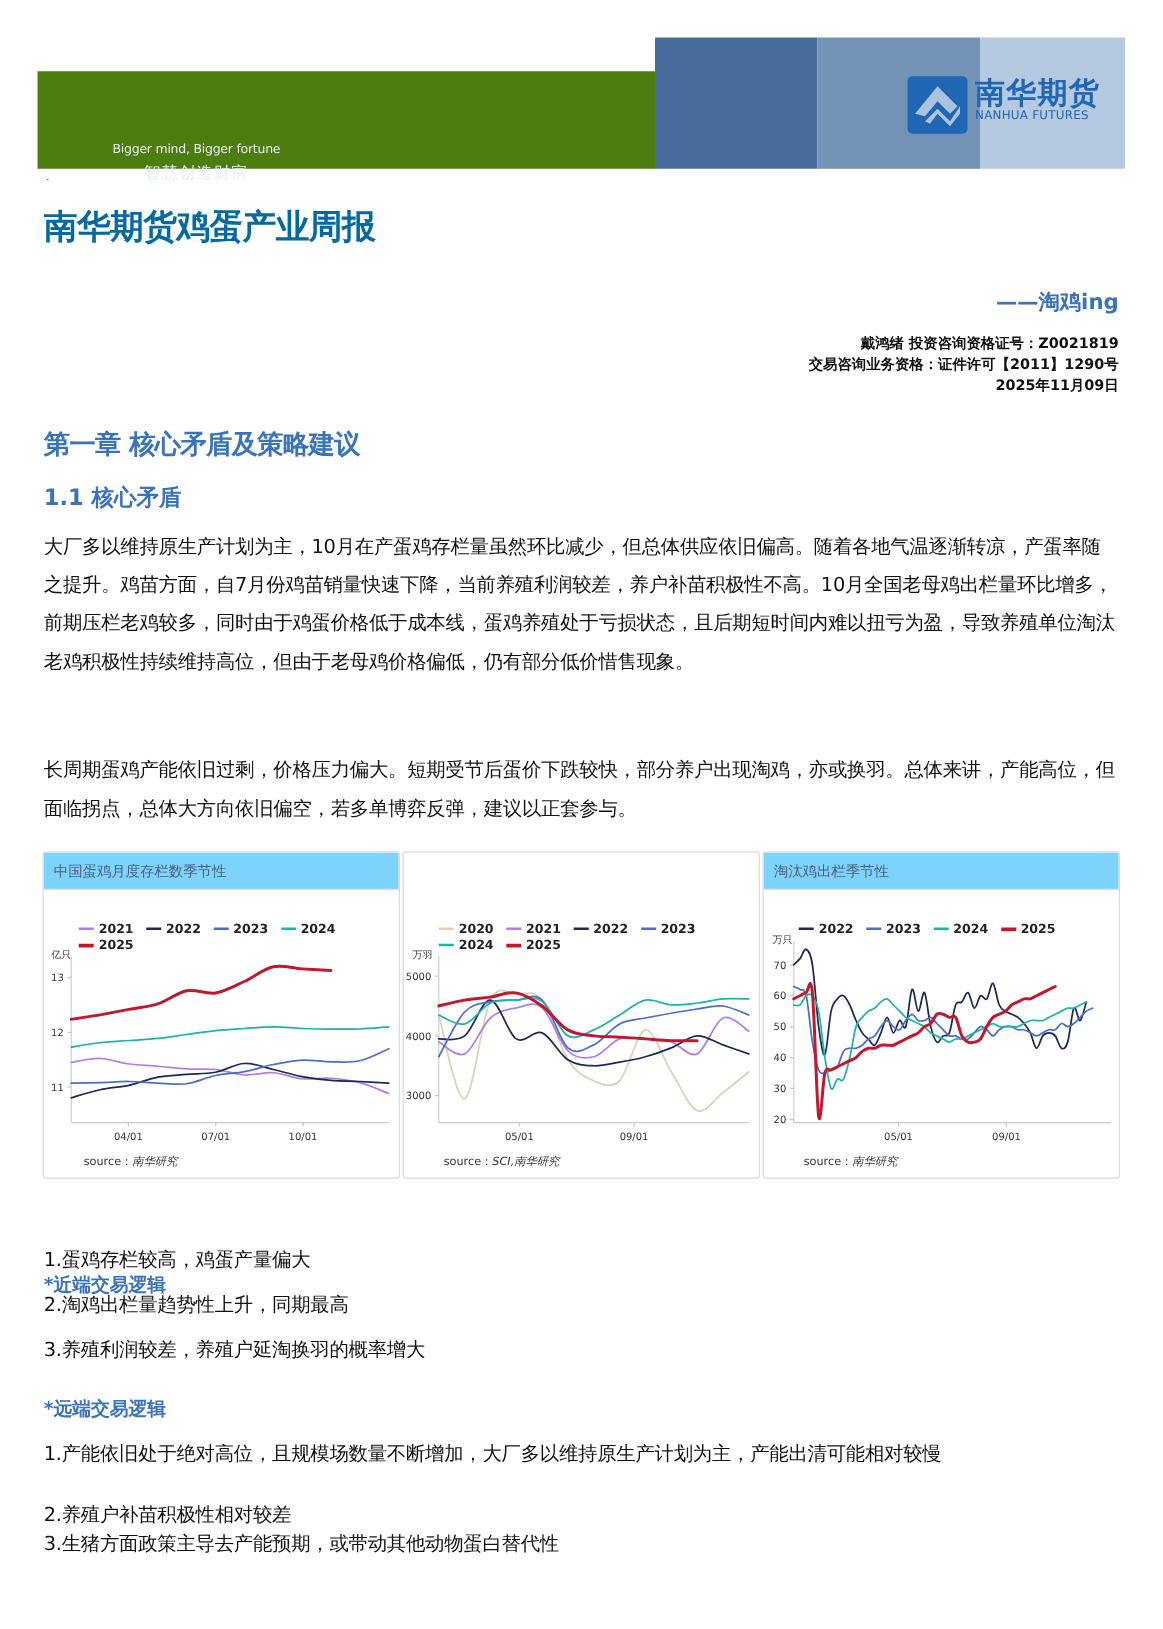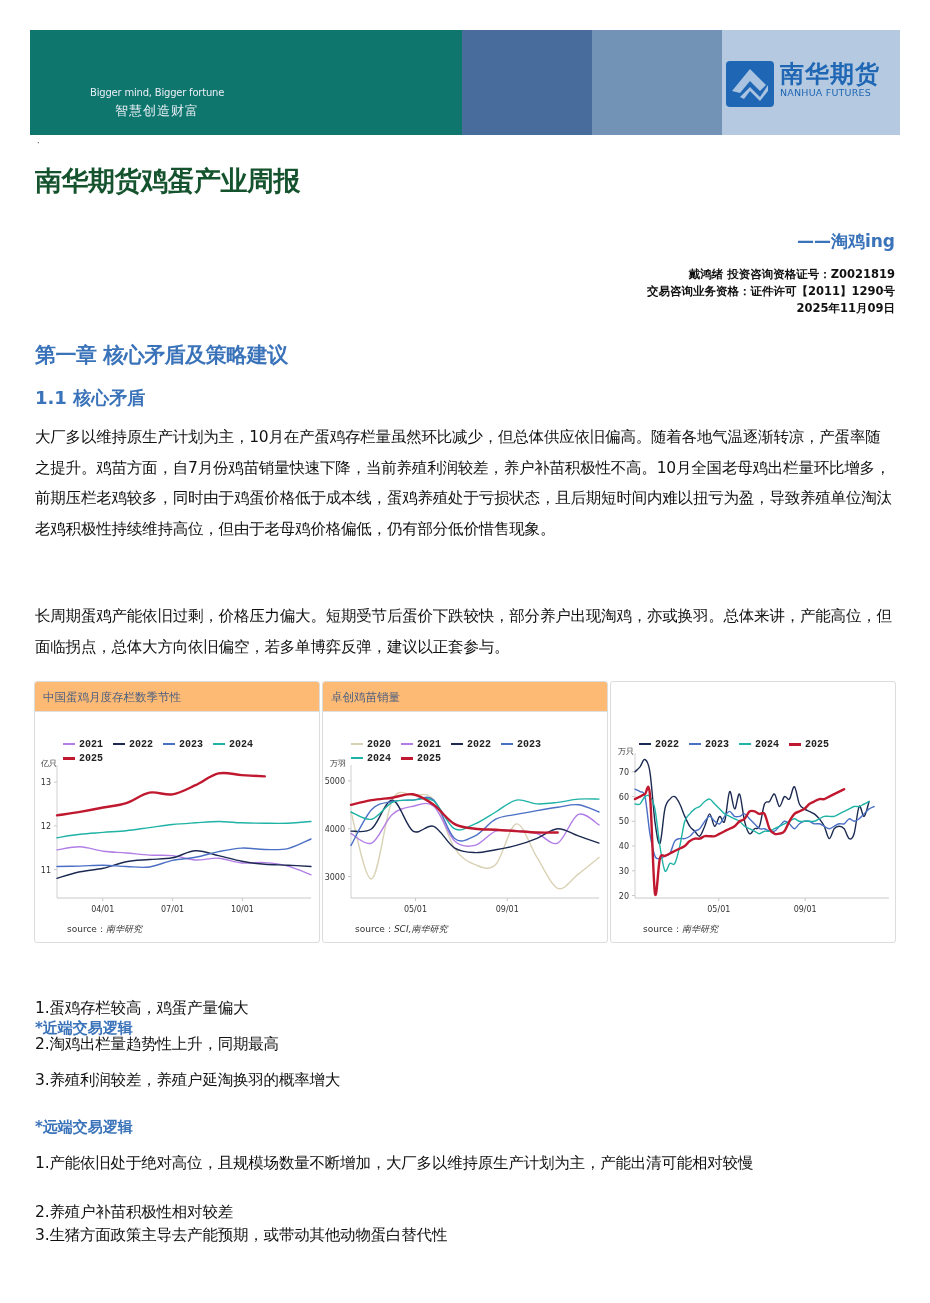--- a/index.html
+++ b/index.html
@@ -1,50 +1,50 @@
 <!DOCTYPE html>
 <html><head>
 <meta charset="utf-8">
 <style>
   * { box-sizing: border-box; margin: 0; padding: 0; }
   html, body { width: 930px; height: 1303px; background: #ffffff; overflow: hidden; }
   body { font-family: "DejaVu Sans", "Liberation Sans", sans-serif; color: #111; position: relative; }
 
   .banner { position: absolute; left: 30px; top: 30px; width: 870px; height: 105px; display: flex; }
-  .banner .seg1 { width: 432px; background: #0f766e; position: relative; }
+  .banner .seg1 { width: 494px; background: #4d7c0f; position: relative; margin-top: 27px; }
   .banner .seg2 { width: 130px; background: #486d9c; }
   .banner .seg3 { width: 130px; background: #7292b6; position: relative; }
   .banner .seg4 { flex: 1; background: #b5cae0; }
   .slogan { position: absolute; left: 60px; top: 57px; color: #e8eef5; text-align: center; }
   .slogan .en { font-size: 10px; letter-spacing: -0.2px; }
   .slogan .cn { font-size: 13px; margin-top: 4px; letter-spacing: 1px; }
   .logo { position: absolute; left: 696px; top: 31px; display: flex; }
   .logo-mark { width: 48px; height: 46px; background: #1f66b4; border-radius: 4px; position: relative; overflow: hidden; }
   .logo-mark svg { position: absolute; left: 0; top: 0; }
   .logo-text { margin-left: 6px; }
   .logo-text .cn { color: #1f66b4; font-size: 24px; font-weight: bold; letter-spacing: 1px; line-height: 26px; }
   .logo-text .en { color: #1f66b4; font-size: 9.5px; font-weight: normal; letter-spacing: 0.2px; }
 
   .dot { position: absolute; left: 37px; top: 139px; font-size: 8px; color: #333; }
-  .title { position: absolute; left: 35px; top: 163px; font-size: 27px; font-weight: bold; color: #14532d; letter-spacing: -0.5px; }
+  .title { position: absolute; left: 35px; top: 163px; font-size: 27px; font-weight: bold; color: #0369a1; letter-spacing: -0.5px; }
   .subtitle { position: absolute; right: 35px; top: 230px; font-size: 17px; font-weight: bold; color: #3a73b9; }
   .author { position: absolute; right: 35px; top: 266px; text-align: right; font-size: 11.5px; font-weight: bold; line-height: 17px; color: #111; }
 
   .h1 { position: absolute; left: 35px; top: 341px; font-size: 21px; font-weight: bold; color: #3a73b9; letter-spacing: -0.5px; }
   .h2 { position: absolute; left: 35px; top: 386px; font-size: 18px; font-weight: bold; color: #3a73b9; }
   .para { position: absolute; left: 35px; width: 860px; font-size: 15.5px; line-height: 30.5px; color: #111; letter-spacing: -0.2px; }
   .p1 { top: 422px; }
   .p2 { top: 601px; }
 
   .charts { position: absolute; left: 34px; top: 681px; width: 862px; height: 262px; display: flex; gap: 2px; }
   .chart-card { flex: 1; border: 1px solid #dcdcdc; border-radius: 3px; background: #fff; position: relative; overflow: hidden; }
-  .chart-head { height: 30px; background: #fdba74; border-bottom: 1px solid #e0e0e0; padding-left: 8px; line-height: 30px; font-size: 11.5px; color: #4a5f80; }
+  .chart-head { height: 30px; background: #7dd3fc; border-bottom: 1px solid #e0e0e0; padding-left: 8px; line-height: 30px; font-size: 11.5px; color: #4a5f80; }
   .chart-card svg.plot { position: absolute; left: 0; top: 31px; }
   .legend { position: absolute; left: 28px; top: 55px; width: 250px; font-size: 10px; font-weight: bold; color: #222; line-height: 13px; }
-  .legend .li { display: inline-block; margin-right: 10px; white-space: nowrap; font-family: Liberation Mono, monospace; }
+  .legend .li { display: inline-block; margin-right: 10px; white-space: nowrap; }
   .legend .sw { display: inline-block; width: 12px; height: 2px; vertical-align: middle; margin-right: 4px; }
   .legend .sw.thick { height: 3px; }
   .unit { position: absolute; font-size: 8px; color: #333; }
   .src { position: absolute; left: 32px; bottom: 6px; font-size: 9px; color: #333; }
   .src i { font-style: italic; }
 
   .logic-head { position: absolute; left: 35px; font-size: 15px; font-weight: bold; color: #3a73b9; }
   .lh1 { top: 1019px; }
   .lh2 { top: 1118px; }
   .logic-item { position: absolute; left: 35px; font-size: 15.5px; color: #111; letter-spacing: -0.2px; }
@@ -112,21 +112,20 @@
         <text x="207.42" y="199" font-size="8" text-anchor="middle" fill="#333" font-family="DejaVu Sans, sans-serif">10/01</text>
         <path d="M22.0,136.9 C25.8,136.4 37.4,133.6 45.1,133.8 C52.8,134.1 60.5,137.2 68.2,138.2 C75.9,139.2 83.6,139.3 91.3,140.0 C99.0,140.6 106.7,141.7 114.4,142.1 C122.1,142.6 129.8,141.8 137.5,142.6 C145.2,143.4 152.8,146.5 160.5,147.0 C168.2,147.4 175.9,144.7 183.6,145.2 C191.3,145.7 199.0,149.3 206.7,150.0 C214.4,150.7 222.1,149.1 229.8,149.6 C237.5,150.1 245.2,151.0 252.9,153.1 C260.6,155.1 272.2,160.4 276.0,161.8" fill="none" stroke="#b27ee6" stroke-width="1.4" stroke-linejoin="round" stroke-linecap="round"></path>
         <path d="M22.0,165.3 C25.8,164.2 37.4,160.4 45.1,158.8 C52.8,157.1 60.5,156.9 68.2,155.3 C75.9,153.6 83.6,150.2 91.3,148.7 C99.0,147.2 106.7,147.2 114.4,146.5 C122.1,145.9 129.8,146.2 137.5,144.8 C145.2,143.3 152.8,138.1 160.5,137.8 C168.2,137.4 175.9,140.8 183.6,142.6 C191.3,144.3 199.0,146.8 206.7,148.3 C214.4,149.7 222.1,150.7 229.8,151.3 C237.5,152.0 245.2,151.8 252.9,152.2 C260.6,152.6 272.2,153.3 276.0,153.5" fill="none" stroke="#1c2a52" stroke-width="1.4" stroke-linejoin="round" stroke-linecap="round"></path>
         <path d="M22.0,153.5 C25.8,153.4 37.4,153.3 45.1,153.1 C52.8,152.9 60.5,152.1 68.2,152.2 C75.9,152.3 83.6,153.2 91.3,153.5 C99.0,153.8 106.7,155.0 114.4,154.0 C122.1,152.9 129.8,149.0 137.5,147.4 C145.2,145.8 152.8,145.8 160.5,144.3 C168.2,142.9 175.9,140.2 183.6,138.6 C191.3,137.1 199.0,135.5 206.7,135.1 C214.4,134.8 222.1,136.4 229.8,136.5 C237.5,136.5 245.2,137.3 252.9,135.6 C260.6,133.8 272.2,127.6 276.0,126.0" fill="none" stroke="#4a6fc4" stroke-width="1.4" stroke-linejoin="round" stroke-linecap="round"></path>
         <path d="M22.0,124.7 C25.8,124.1 37.4,122.0 45.1,121.2 C52.8,120.3 60.5,120.0 68.2,119.4 C75.9,118.8 83.6,118.5 91.3,117.7 C99.0,116.9 106.7,115.6 114.4,114.6 C122.1,113.6 129.8,112.3 137.5,111.5 C145.2,110.7 152.8,110.3 160.5,109.8 C168.2,109.3 175.9,108.5 183.6,108.5 C191.3,108.5 199.0,109.5 206.7,109.8 C214.4,110.1 222.1,110.2 229.8,110.2 C237.5,110.3 245.2,110.5 252.9,110.2 C260.6,109.9 272.2,108.8 276.0,108.5" fill="none" stroke="#1fb3a6" stroke-width="1.4" stroke-linejoin="round" stroke-linecap="round"></path>
         <path d="M22.0,102.4 C25.8,101.8 37.4,100.2 45.1,98.9 C52.8,97.5 60.5,95.9 68.2,94.5 C75.9,93.0 83.6,92.6 91.3,90.1 C99.0,87.6 106.7,81.1 114.4,79.6 C122.1,78.2 129.8,82.6 137.5,81.4 C145.2,80.1 152.8,75.7 160.5,72.2 C168.2,68.7 175.9,62.0 183.6,60.4 C191.3,58.7 199.0,61.6 206.7,62.1 C214.4,62.6 226.0,63.2 229.8,63.4" fill="none" stroke="#c0182f" stroke-width="2.4" stroke-linejoin="round" stroke-linecap="round"></path>
       </svg>
     <div class="src"><span>source：</span><i>南华研究</i></div>
   </div>
   <div class="chart-card">
-    <div class="chart-head">卓创鸡苗销量</div>
     <div class="legend"><span class="li"><span class="sw" style="background: rgb(217, 210, 181);"></span><span>2020</span></span><span class="li"><span class="sw" style="background: rgb(178, 126, 230);"></span><span>2021</span></span><span class="li"><span class="sw" style="background: rgb(28, 42, 82);"></span><span>2022</span></span><span class="li"><span class="sw" style="background: rgb(74, 111, 196);"></span><span>2023</span></span><span class="li"><span class="sw" style="background: rgb(31, 179, 166);"></span><span>2024</span></span><span class="li"><span class="sw thick" style="background: rgb(192, 24, 47);"></span><span>2025</span></span></div>
     <div class="unit" style="left:7px;top:76px;">万羽</div>
     <svg class="plot" width="286" height="210">
         <line x1="28" y1="52" x2="28" y2="185" stroke="#d0d0d0" stroke-width="1"></line>
         <line x1="28" y1="185" x2="276" y2="185" stroke="#c8c8c8" stroke-width="1"></line>
         <line x1="25" y1="163.5" x2="28" y2="163.5" stroke="#c8c8c8"></line>
         <text x="22" y="166.5" font-size="8" text-anchor="end" fill="#333" font-family="DejaVu Sans, sans-serif">3000</text>
         <line x1="25" y1="115.72222222222221" x2="28" y2="115.72222222222221" stroke="#c8c8c8"></line>
         <text x="22" y="118.72222222222221" font-size="8" text-anchor="end" fill="#333" font-family="DejaVu Sans, sans-serif">4000</text>
         <line x1="25" y1="67.94444444444444" x2="28" y2="67.94444444444444" stroke="#c8c8c8"></line>
@@ -138,20 +137,21 @@
         <path d="M28.0,99.0 C31.4,110.1 41.8,167.9 48.7,165.9 C55.6,163.9 62.4,101.0 69.3,87.1 C76.2,73.1 83.1,82.3 90.0,82.3 C96.9,82.3 103.8,78.3 110.7,87.1 C117.6,95.8 124.4,124.1 131.3,134.8 C138.2,145.6 145.1,148.8 152.0,151.6 C158.9,154.3 165.8,158.3 172.7,151.6 C179.6,144.8 186.4,112.1 193.3,110.9 C200.2,109.8 207.1,133.6 214.0,144.4 C220.9,155.1 227.8,172.7 234.7,175.4 C241.6,178.2 248.4,166.3 255.3,161.1 C262.2,155.9 272.6,147.2 276.0,144.4" fill="none" stroke="#d9d2b5" stroke-width="1.4" stroke-linejoin="round" stroke-linecap="round"></path>
         <path d="M28.0,120.5 C31.4,122.1 41.8,133.2 48.7,130.1 C55.6,126.9 62.4,107.5 69.3,101.4 C76.2,95.3 83.1,94.6 90.0,93.3 C96.9,91.9 103.8,87.5 110.7,93.3 C117.6,99.0 124.4,121.1 131.3,127.7 C138.2,134.2 145.1,134.0 152.0,132.4 C158.9,130.9 165.8,120.5 172.7,118.1 C179.6,115.7 186.4,117.7 193.3,118.1 C200.2,118.5 207.1,118.5 214.0,120.5 C220.9,122.5 227.8,133.2 234.7,130.1 C241.6,126.9 248.4,104.4 255.3,101.4 C262.2,98.4 272.6,110.1 276.0,111.9" fill="none" stroke="#b27ee6" stroke-width="1.4" stroke-linejoin="round" stroke-linecap="round"></path>
         <path d="M28.0,118.1 C31.4,117.7 41.8,120.9 48.7,115.7 C55.6,110.5 62.4,86.7 69.3,87.1 C76.2,87.5 83.1,113.7 90.0,118.1 C96.9,122.5 103.8,110.5 110.7,113.3 C117.6,116.1 124.4,130.5 131.3,134.8 C138.2,139.2 145.1,139.3 152.0,139.6 C158.9,139.9 165.8,137.9 172.7,136.7 C179.6,135.6 186.4,134.4 193.3,132.4 C200.2,130.5 207.1,128.1 214.0,125.3 C220.9,122.5 227.8,116.1 234.7,115.7 C241.6,115.3 248.4,120.5 255.3,122.9 C262.2,125.3 272.6,128.9 276.0,130.1" fill="none" stroke="#1c2a52" stroke-width="1.4" stroke-linejoin="round" stroke-linecap="round"></path>
         <path d="M28.0,132.4 C31.4,126.5 41.8,103.9 48.7,96.6 C55.6,89.3 62.4,90.1 69.3,88.5 C76.2,86.9 83.1,87.3 90.0,87.1 C96.9,86.8 103.8,80.7 110.7,87.1 C117.6,93.4 124.4,119.3 131.3,125.3 C138.2,131.3 145.1,126.1 152.0,122.9 C158.9,119.7 165.8,109.7 172.7,106.2 C179.6,102.6 186.4,102.8 193.3,101.4 C200.2,100.0 207.1,98.8 214.0,97.6 C220.9,96.4 227.8,95.2 234.7,94.2 C241.6,93.3 248.4,91.0 255.3,91.8 C262.2,92.6 272.6,97.8 276.0,99.0" fill="none" stroke="#4a6fc4" stroke-width="1.4" stroke-linejoin="round" stroke-linecap="round"></path>
         <path d="M28.0,99.0 C31.4,100.2 41.8,107.8 48.7,106.2 C55.6,104.6 62.4,92.6 69.3,89.4 C76.2,86.3 83.1,87.3 90.0,87.1 C96.9,86.8 103.8,83.2 110.7,88.0 C117.6,92.8 124.4,111.9 131.3,115.7 C138.2,119.5 145.1,113.7 152.0,110.9 C158.9,108.2 165.8,103.0 172.7,99.0 C179.6,95.0 186.4,88.4 193.3,87.1 C200.2,85.7 207.1,90.5 214.0,90.9 C220.9,91.3 227.8,90.2 234.7,89.4 C241.6,88.6 248.4,86.7 255.3,86.1 C262.2,85.5 272.6,86.1 276.0,86.1" fill="none" stroke="#1fb3a6" stroke-width="1.4" stroke-linejoin="round" stroke-linecap="round"></path>
         <path d="M28.0,91.8 C31.4,91.0 41.8,88.3 48.7,87.1 C55.6,85.9 62.4,85.6 69.3,84.7 C76.2,83.7 83.1,80.1 90.0,81.3 C96.9,82.5 103.8,86.9 110.7,91.8 C117.6,96.8 124.4,107.0 131.3,110.9 C138.2,114.9 145.1,114.8 152.0,115.7 C158.9,116.7 165.8,116.3 172.7,116.7 C179.6,117.1 186.4,117.6 193.3,118.1 C200.2,118.6 207.1,119.3 214.0,119.5 C220.9,119.8 231.2,119.5 234.7,119.5" fill="none" stroke="#c0182f" stroke-width="2.4" stroke-linejoin="round" stroke-linecap="round"></path>
       </svg>
     <div class="src"><span>source：</span><i>SCI,南华研究</i></div>
   </div>
   <div class="chart-card">
+    <div class="chart-head">淘汰鸡出栏季节性</div>
     <div class="legend" style="top: 55px;"><span class="li"><span class="sw" style="background: rgb(28, 42, 82);"></span><span>2022</span></span><span class="li"><span class="sw" style="background: rgb(74, 111, 196);"></span><span>2023</span></span><span class="li"><span class="sw" style="background: rgb(31, 179, 166);"></span><span>2024</span></span><span class="li"><span class="sw thick" style="background: rgb(192, 24, 47);"></span><span>2025</span></span></div>
     <div class="unit" style="left:7px;top:64px;">万只</div>
     <svg class="plot" width="288" height="210">
         <line x1="24" y1="40" x2="24" y2="185" stroke="#d0d0d0" stroke-width="1"></line>
         <line x1="24" y1="185" x2="278" y2="185" stroke="#c8c8c8" stroke-width="1"></line>
         <line x1="21" y1="182.52631578947367" x2="24" y2="182.52631578947367" stroke="#c8c8c8"></line>
         <text x="18" y="185.52631578947367" font-size="8" text-anchor="end" fill="#333" font-family="DejaVu Sans, sans-serif">20</text>
         <line x1="21" y1="157.78947368421052" x2="24" y2="157.78947368421052" stroke="#c8c8c8"></line>
         <text x="18" y="160.78947368421052" font-size="8" text-anchor="end" fill="#333" font-family="DejaVu Sans, sans-serif">30</text>
         <line x1="21" y1="133.05263157894737" x2="24" y2="133.05263157894737" stroke="#c8c8c8"></line>

